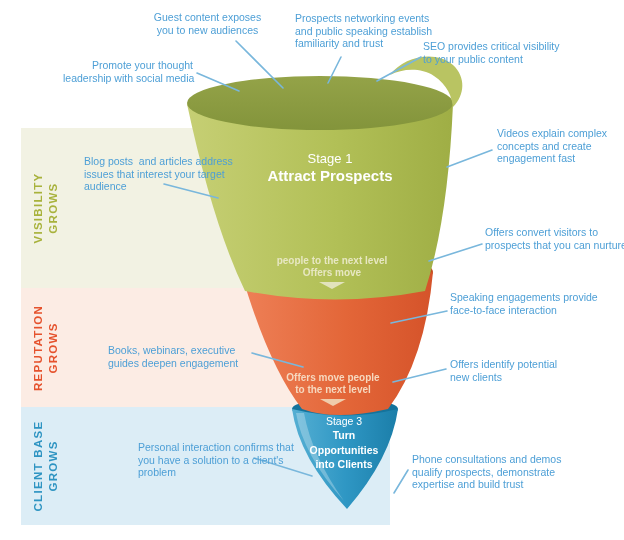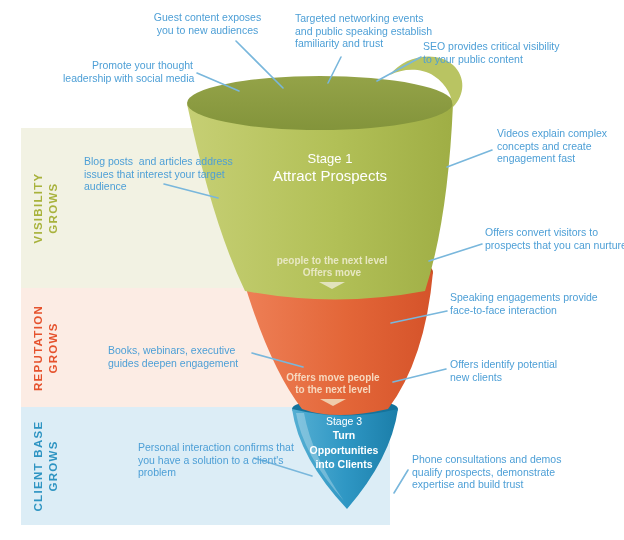--- a/index.html
+++ b/index.html
@@ -16,21 +16,21 @@
   .side-label{transform:rotate(-90deg);white-space:nowrap;text-align:center;
       font-weight:bold;font-size:11.5px;line-height:15px;letter-spacing:1.3px;}
   .sl-1{color:#a8b23c;} .sl-2{color:#e5522d;} .sl-3{color:#2e94c2;}
   svg#funnel{position:absolute;left:0;top:0;}
   .callout{position:absolute;color:#4d9fd6;font-size:10.5px;line-height:12.6px;}
   .callout .cl{white-space:pre;}
   .co-center{text-align:center;}
   .co-right{text-align:right;}
   .stage-block{position:absolute;color:#ffffff;text-align:center;}
   .stage-label{font-size:13px;line-height:16px;}
-  .stage-title{font-size:15px;font-weight:normal;line-height:18px;}
+  .stage-title{font-size:15px;font-weight:bold;line-height:18px;}
   .stage3-block{line-height:14.3px;font-size:10.5px;}
   .stage3-block .s3-label{font-weight:normal;}
   .stage3-block .s3-line{font-weight:bold;}
   .transition{position:absolute;text-align:center;font-weight:bold;font-size:10px;line-height:11.8px;}
   .tr-1{color:#e7e7c2;}
   .tr-2{color:#f6d8bf;}
   .tri{width:0;height:0;margin:3px auto 0 auto;border-left:13px solid transparent;border-right:13px solid transparent;}
   .tri-1{border-top:7px solid #e2e3bd;}
   .tri-2{border-top:7px solid #efccab;}
 </style>
@@ -136,21 +136,21 @@
     <div class="s3-line">Opportunities</div>
     <div class="s3-line">into Clients</div>
   </div>
 
   <div class="callout co-center" style="left:150px;top:11px;width:115px;">
     <div class="cl">Guest content exposes</div>
     <div class="cl">you to new audiences</div>
   </div>
 
   <div class="callout" style="left:295px;top:12px;">
-    <div class="cl">Targeted networking events</div>
+    <div class="cl">Prospects networking events</div>
     <div class="cl">and public speaking establish</div>
     <div class="cl">familiarity and trust</div>
   </div>
 
   <div class="callout" style="left:423px;top:40px;">
     <div class="cl">SEO provides critical visibility</div>
     <div class="cl">to your public content</div>
   </div>
 
   <div class="callout co-right" style="left:63px;top:59px;width:130px;">

